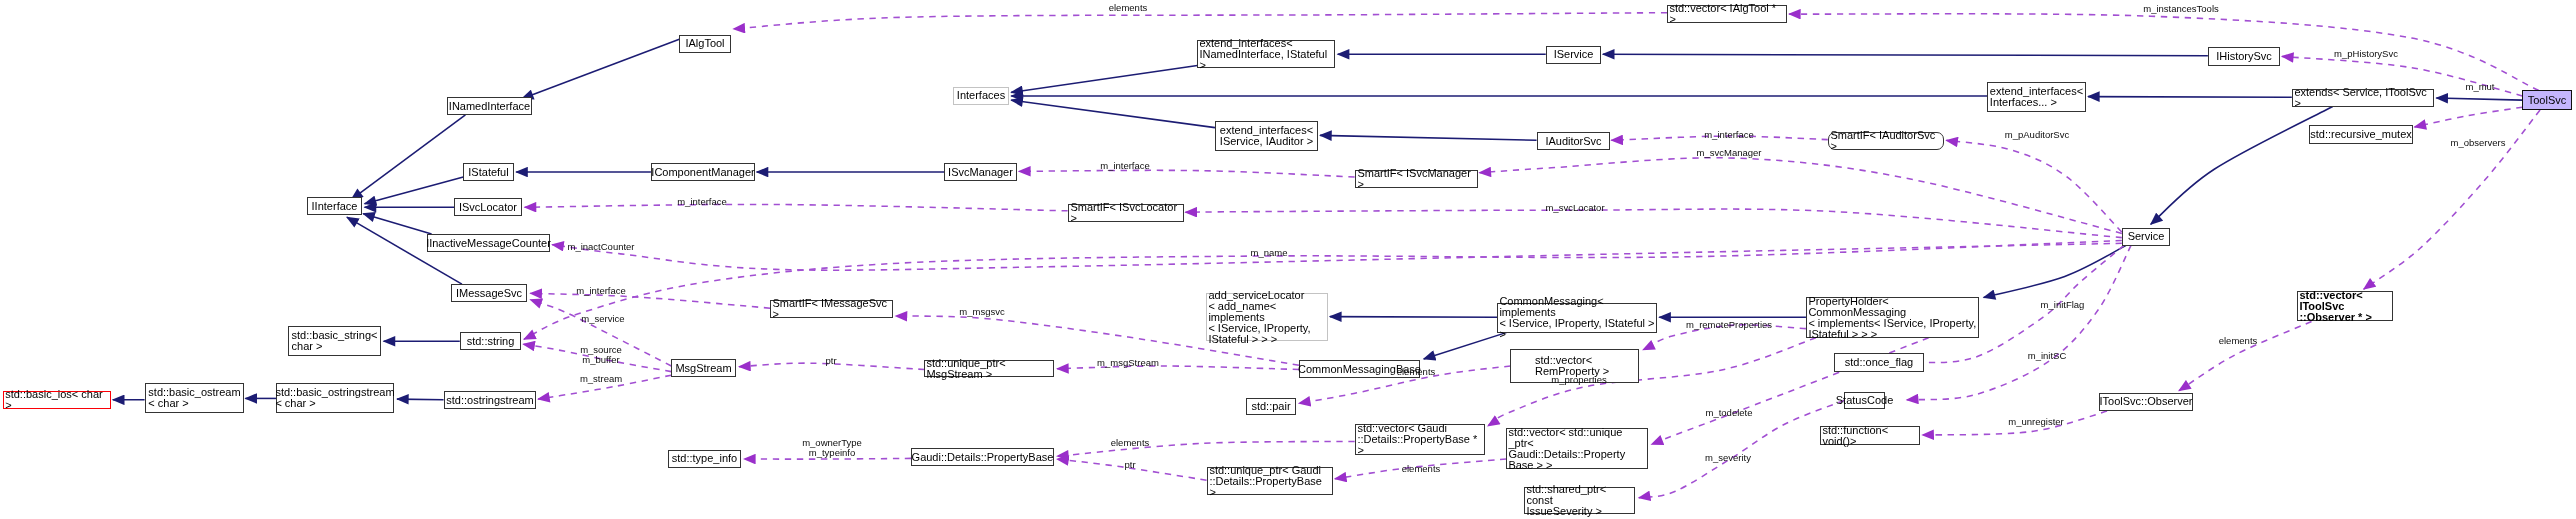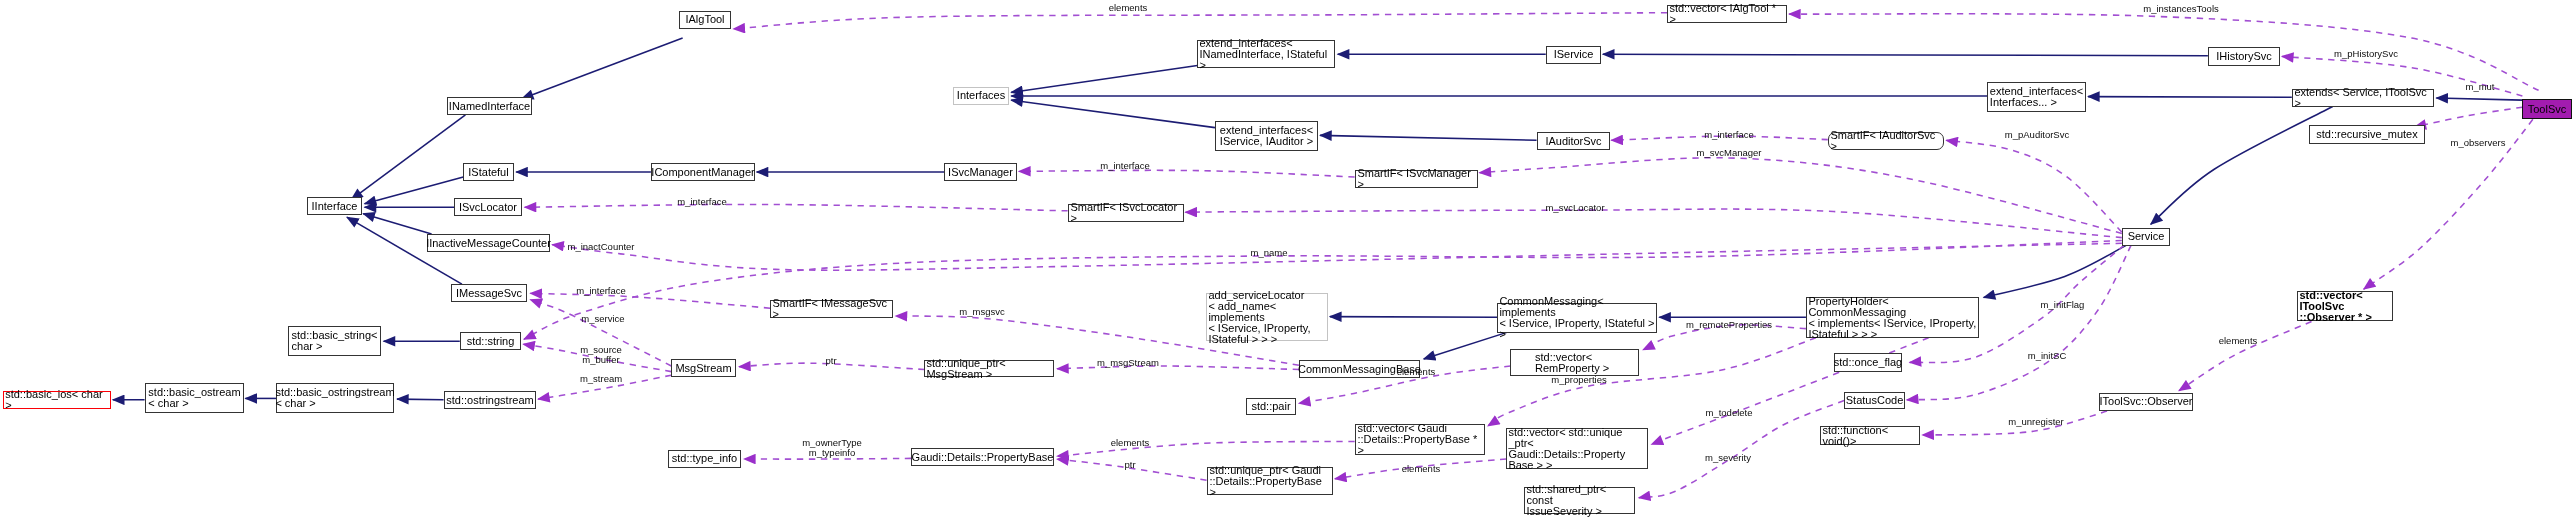--- a/index.html
+++ b/index.html
@@ -15,21 +15,21 @@
     position:absolute;
     display:flex;align-items:center;justify-content:center;
     text-align:left;white-space:pre-line;
     font-size:11px;line-height:11px;color:#000;
     background:#ffffff;border:1.1px solid #343434;
     box-sizing:border-box;cursor:pointer;
     padding:0.7px 1.4px;
   }
   .node.gray{border-color:#c3c3c3;}
   .node.red{border:1.4px solid #fb0007;}
-  .node.highlight{background:#a21caf;border:1.4px solid #101010;margin-top:9px;}
+  .node.highlight{background:#c4b5fd;border:1.4px solid #101010;}
   .edge-label{
     position:absolute;transform:translate(-50%,-50%);
     font-size:9.5px;line-height:10px;color:#0d0d0d;
     white-space:pre-line;text-align:center;pointer-events:none;
   }
 </style>
 </head>
 <body>
 
 <div id="canvas">
@@ -97,21 +97,21 @@
         <path d="M 2575,479 C 2552.5,486.6666666666667 2494.1666666666665,513.5 2440,525 C 2385.8333333333335,536.5 2300,538 2250,548 C 2200,558 2163.3333333333335,575.6666666666666 2140,585 C 2116.6666666666665,594.3333333333334 2115,600.8333333333334 2110,604" fill="none" stroke="#a24fd2" stroke-width="2.2" stroke-dasharray="9 8" marker-end="url(#arrow-usage)"></path>
         <path d="M 1921,626 C 1884.1666666666667,626.5 1770.3333333333333,625.5 1700,629 C 1629.6666666666667,632.5 1532.5,644 1499,647" fill="none" stroke="#a24fd2" stroke-width="2.2" stroke-dasharray="9 8" marker-end="url(#arrow-usage)"></path>
         <path d="M 2735,479 C 2710.8333333333335,488.3333333333333 2635.8333333333335,517.3333333333334 2590,535 C 2544.1666666666665,552.6666666666666 2495.8333333333335,571.3333333333334 2460,585 C 2424.1666666666665,598.6666666666666 2394.6666666666665,609.5 2375,617 C 2355.3333333333335,624.5 2347.5,627.8333333333334 2342,630" fill="none" stroke="#a24fd2" stroke-width="2.2" stroke-dasharray="9 8" marker-end="url(#arrow-usage)"></path>
         <path d="M 2136,651 C 2113.3333333333335,653 2040.5,658.3333333333334 2000,663 C 1959.5,667.6666666666666 1910.8333333333333,676.3333333333334 1893,679" fill="none" stroke="#a24fd2" stroke-width="2.2" stroke-dasharray="9 8" marker-end="url(#arrow-usage)"></path>
         <path d="M 1711,681 C 1690.8333333333333,677.8333333333334 1625.3333333333333,667 1590,662 C 1554.6666666666667,657 1514.1666666666667,652.8333333333334 1499,651" fill="none" stroke="#a24fd2" stroke-width="2.2" stroke-dasharray="9 8" marker-end="url(#arrow-usage)"></path>
         <path d="M 1292,650 C 1273.3333333333333,650.1666666666666 1219.5,650.8333333333334 1180,651 C 1140.5,651.1666666666666 1075.8333333333333,651 1055,651" fill="none" stroke="#a24fd2" stroke-width="2.2" stroke-dasharray="9 8" marker-end="url(#arrow-usage)"></path>
         <path d="M 2615,568 C 2600.8333333333335,573.6666666666666 2556.6666666666665,588.3333333333334 2530,602 C 2503.3333333333335,615.6666666666666 2480.8333333333335,634.1666666666666 2455,650 C 2429.1666666666665,665.8333333333334 2396.8333333333335,687.6666666666666 2375,697 C 2353.1666666666665,706.3333333333334 2332.5,704.5 2324,706" fill="none" stroke="#a24fd2" stroke-width="2.2" stroke-dasharray="9 8" marker-end="url(#arrow-usage)"></path>
       </g>
   </svg>
   <div id="nodes">
-      <div class="node" style="left: 679px; top: 11px; width: 52px; height: 17.6px;">IAlgTool</div>
+      <div class="node" style="left: 679px; top: 35px; width: 52px; height: 17.6px;">IAlgTool</div>
       <div class="node" style="left: 447px; top: 97px; width: 85px; height: 18.3px;">INamedInterface</div>
       <div class="node" style="left: 307px; top: 197px; width: 55px; height: 18.3px;">IInterface</div>
       <div class="node" style="left: 463px; top: 163px; width: 51px; height: 18.3px;">IStateful</div>
       <div class="node" style="left: 651px; top: 163px; width: 104px; height: 18.3px;">IComponentManager</div>
       <div class="node" style="left: 944px; top: 163px; width: 73px; height: 18.3px;">ISvcManager</div>
       <div class="node" style="left: 454px; top: 198px; width: 68px; height: 18.3px;">ISvcLocator</div>
       <div class="node" style="left: 427px; top: 234px; width: 123px; height: 18.3px;">IInactiveMessageCounter</div>
       <div class="node" style="left: 451px; top: 284px; width: 76px; height: 18.3px;">IMessageSvc</div>
       <div class="node" style="left: 288px; top: 326px; width: 93px; height: 30px;">std::basic_string&lt;
 char &gt;</div>
@@ -147,35 +147,35 @@
       <div class="node" style="left: 1355px; top: 170px; width: 123px; height: 18.3px;">SmartIF&lt; ISvcManager &gt;</div>
       <div class="node" style="left: 1068px; top: 204px; width: 116px; height: 18.3px;">SmartIF&lt; ISvcLocator &gt;</div>
       <div class="node" style="left: 1828px; top: 132px; width: 116px; height: 18.3px; border-radius: 7px;">SmartIF&lt; IAuditorSvc &gt;</div>
       <div class="node" style="left: 1299px; top: 360px; width: 121px; height: 18.3px;">CommonMessagingBase</div>
       <div class="node gray" style="left: 1206px; top: 293px; width: 122px; height: 48px;">add_serviceLocator
 &lt; add_name&lt; implements
 &lt; IService, IProperty,
 IStateful &gt; &gt; &gt;</div>
       <div class="node" style="left: 1497px; top: 303px; width: 160px; height: 30px;">CommonMessaging&lt; implements
 &lt; IService, IProperty, IStateful &gt; &gt;</div>
-      <div class="node" style="left: 1510px; top: 349px; width: 129px; height: 27px; padding-left: 24px;">std::vector&lt; RemProperty &gt;</div>
+      <div class="node" style="left: 1510px; top: 349px; width: 129px; height: 34px; padding-left: 24px;">std::vector&lt; RemProperty &gt;</div>
       <div class="node" style="left: 1806px; top: 297px; width: 173px; height: 41px;">PropertyHolder&lt; CommonMessaging
 &lt; implements&lt; IService, IProperty,
 IStateful &gt; &gt; &gt;</div>
-      <div class="node" style="left: 1834px; top: 353px; width: 68px; height: 19px;">std::once_flag</div>
-      <div class="node" style="left: 1844px; top: 392px; width: 61px; height: 17px;">StatusCode</div>
+      <div class="node" style="left: 1834px; top: 353px; width: 90px; height: 19px;">std::once_flag</div>
+      <div class="node" style="left: 1844px; top: 392px; width: 41px; height: 17px;">StatusCode</div>
       <div class="node" style="left: 1820px; top: 426px; width: 100px; height: 19px;">std::function&lt; void()&gt;</div>
       <div class="node" style="left: 2099px; top: 393px; width: 94px; height: 17.6px;">IToolSvc::Observer</div>
       <div class="node" style="left: 2122px; top: 228px; width: 48px; height: 17.6px;">Service</div>
       <div class="node" style="left: 1667px; top: 5px; width: 120px; height: 18.3px;">std::vector&lt; IAlgTool * &gt;</div>
       <div class="node" style="left: 2208px; top: 47px; width: 72px; height: 19px;">IHistorySvc</div>
       <div class="node" style="left: 1987px; top: 82px; width: 99px; height: 30px;">extend_interfaces&lt;
 Interfaces... &gt;</div>
       <div class="node" style="left: 2292px; top: 89px; width: 142px; height: 17.6px;">extends&lt; Service, IToolSvc &gt;</div>
-      <div class="node" style="left: 2309px; top: 125px; width: 116px; height: 19px;">std::recursive_mutex</div>
+      <div class="node" style="left: 2309px; top: 125px; width: 104px; height: 19px;">std::recursive_mutex</div>
       <div class="node" style="left: 2297px; top: 291px; width: 96px; height: 30px; font-weight: bold;">std::vector&lt; IToolSvc
 ::Observer * &gt;</div>
       <div class="node highlight" style="left: 2522px; top: 90px; width: 50px; height: 20px;">ToolSvc</div>
     </div>
   <div id="labels">
       <span class="edge-label" style="left: 1128px; top: 7.8px;">elements</span>
       <span class="edge-label" style="left: 2149px; top: 9.2px; margin-left: 32px;">m_instancesTools</span>
       <span class="edge-label" style="left: 2366px; top: 54px;">m_pHistorySvc</span>
       <span class="edge-label" style="left: 2480px; top: 87px;">m_mut</span>
       <span class="edge-label" style="left: 2478px; top: 143px;">m_observers</span>

